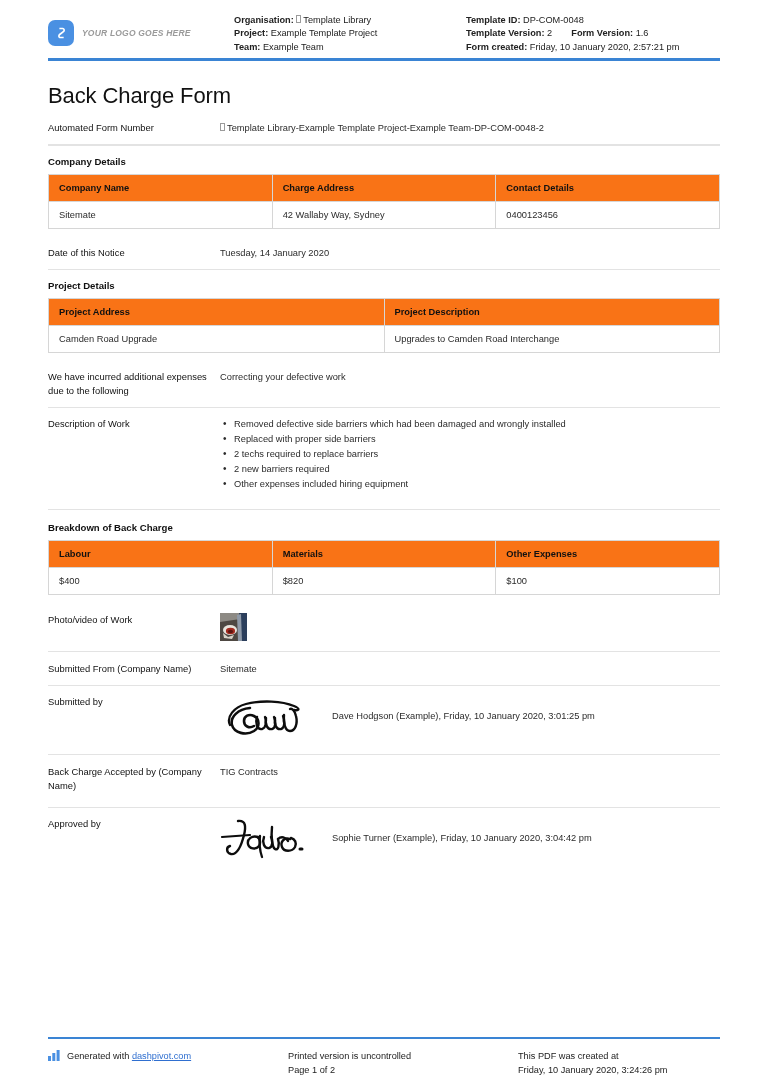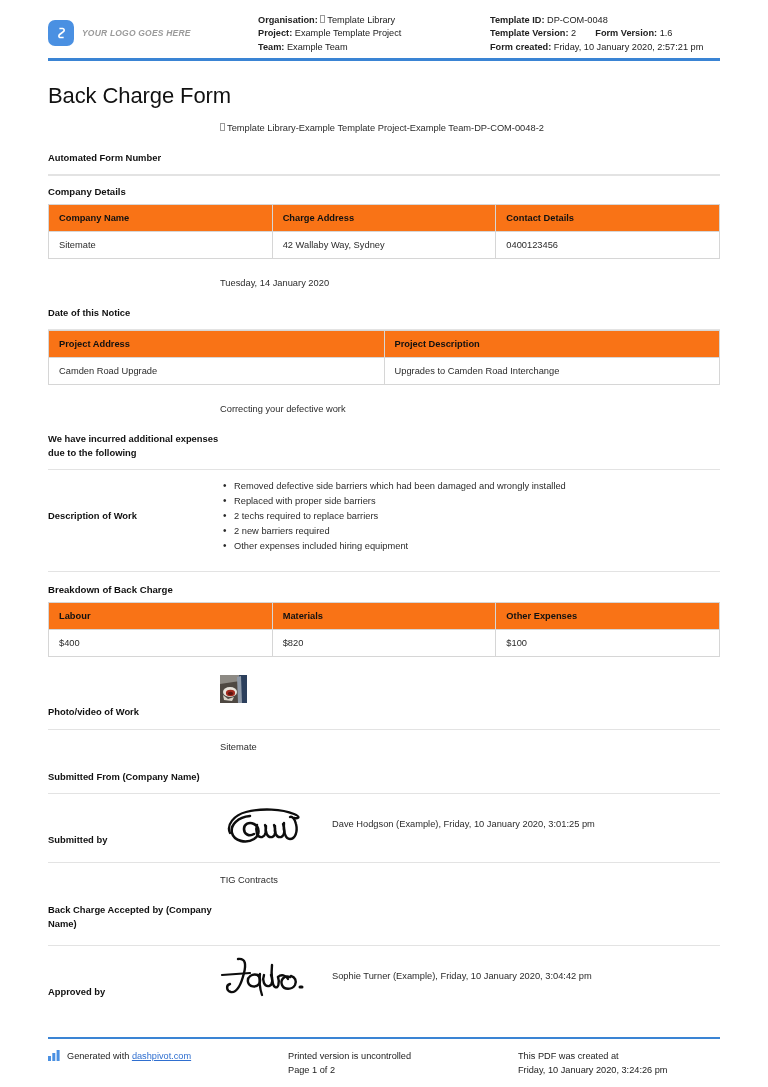--- a/index.html
+++ b/index.html
@@ -59,21 +59,21 @@
     text-align: center;
   }
   .meta-col {
     font-size: 9.2px;
     line-height: 13.4px;
     color: #222;
   }
   .meta-col.left { width: 232px; flex: 0 0 232px; }
   .meta-col.right { flex: 1 1 auto; }
   .meta-col b { font-weight: bold; }
-  .meta-row { white-space: nowrap; margin-left: 24px; }
+  .meta-row { white-space: nowrap; }
   .meta-gap { display: inline-block; width: 14px; }
 
   .blue-rule {
     height: 2.5px;
     background: #3a84d4;
     margin-top: 6px;
   }
 
   
   .doc-title {
@@ -89,24 +89,23 @@
     display: flex;
     align-items: flex-start;
     padding: 9px 0 9px 0;
     border-bottom: 1px solid #e3e3e3;
     min-height: 30px;
   }
   .field-label {
     width: 172px;
     flex: 0 0 172px;
     font-size: 9.4px;
-    font-weight: bold;
+    font-weight: normal;
     line-height: 14px;
     color: #111;
-    margin-top: 30px;
   }
   .field-value {
     flex: 1 1 auto;
     font-size: 9.3px;
     line-height: 14px;
     color: #2b2b2b;
   }
 
   
   .section-head {
@@ -320,20 +319,21 @@
         </tr>
       </tbody>
     </table>
   </div>
 
   <div class="field-row">
     <div class="field-label">Date of this Notice</div>
     <div class="field-value">Tuesday, 14 January 2020</div>
   </div>
 
+  <div class="section-head" style="border-top:none;">Project Details</div>
   <div class="table-wrap">
     <table class="grid">
       <thead>
         <tr>
           <th class="col-2a">Project Address</th>
           <th class="col-2a">Project Description</th>
         </tr>
       </thead>
       <tbody>
         <tr>

